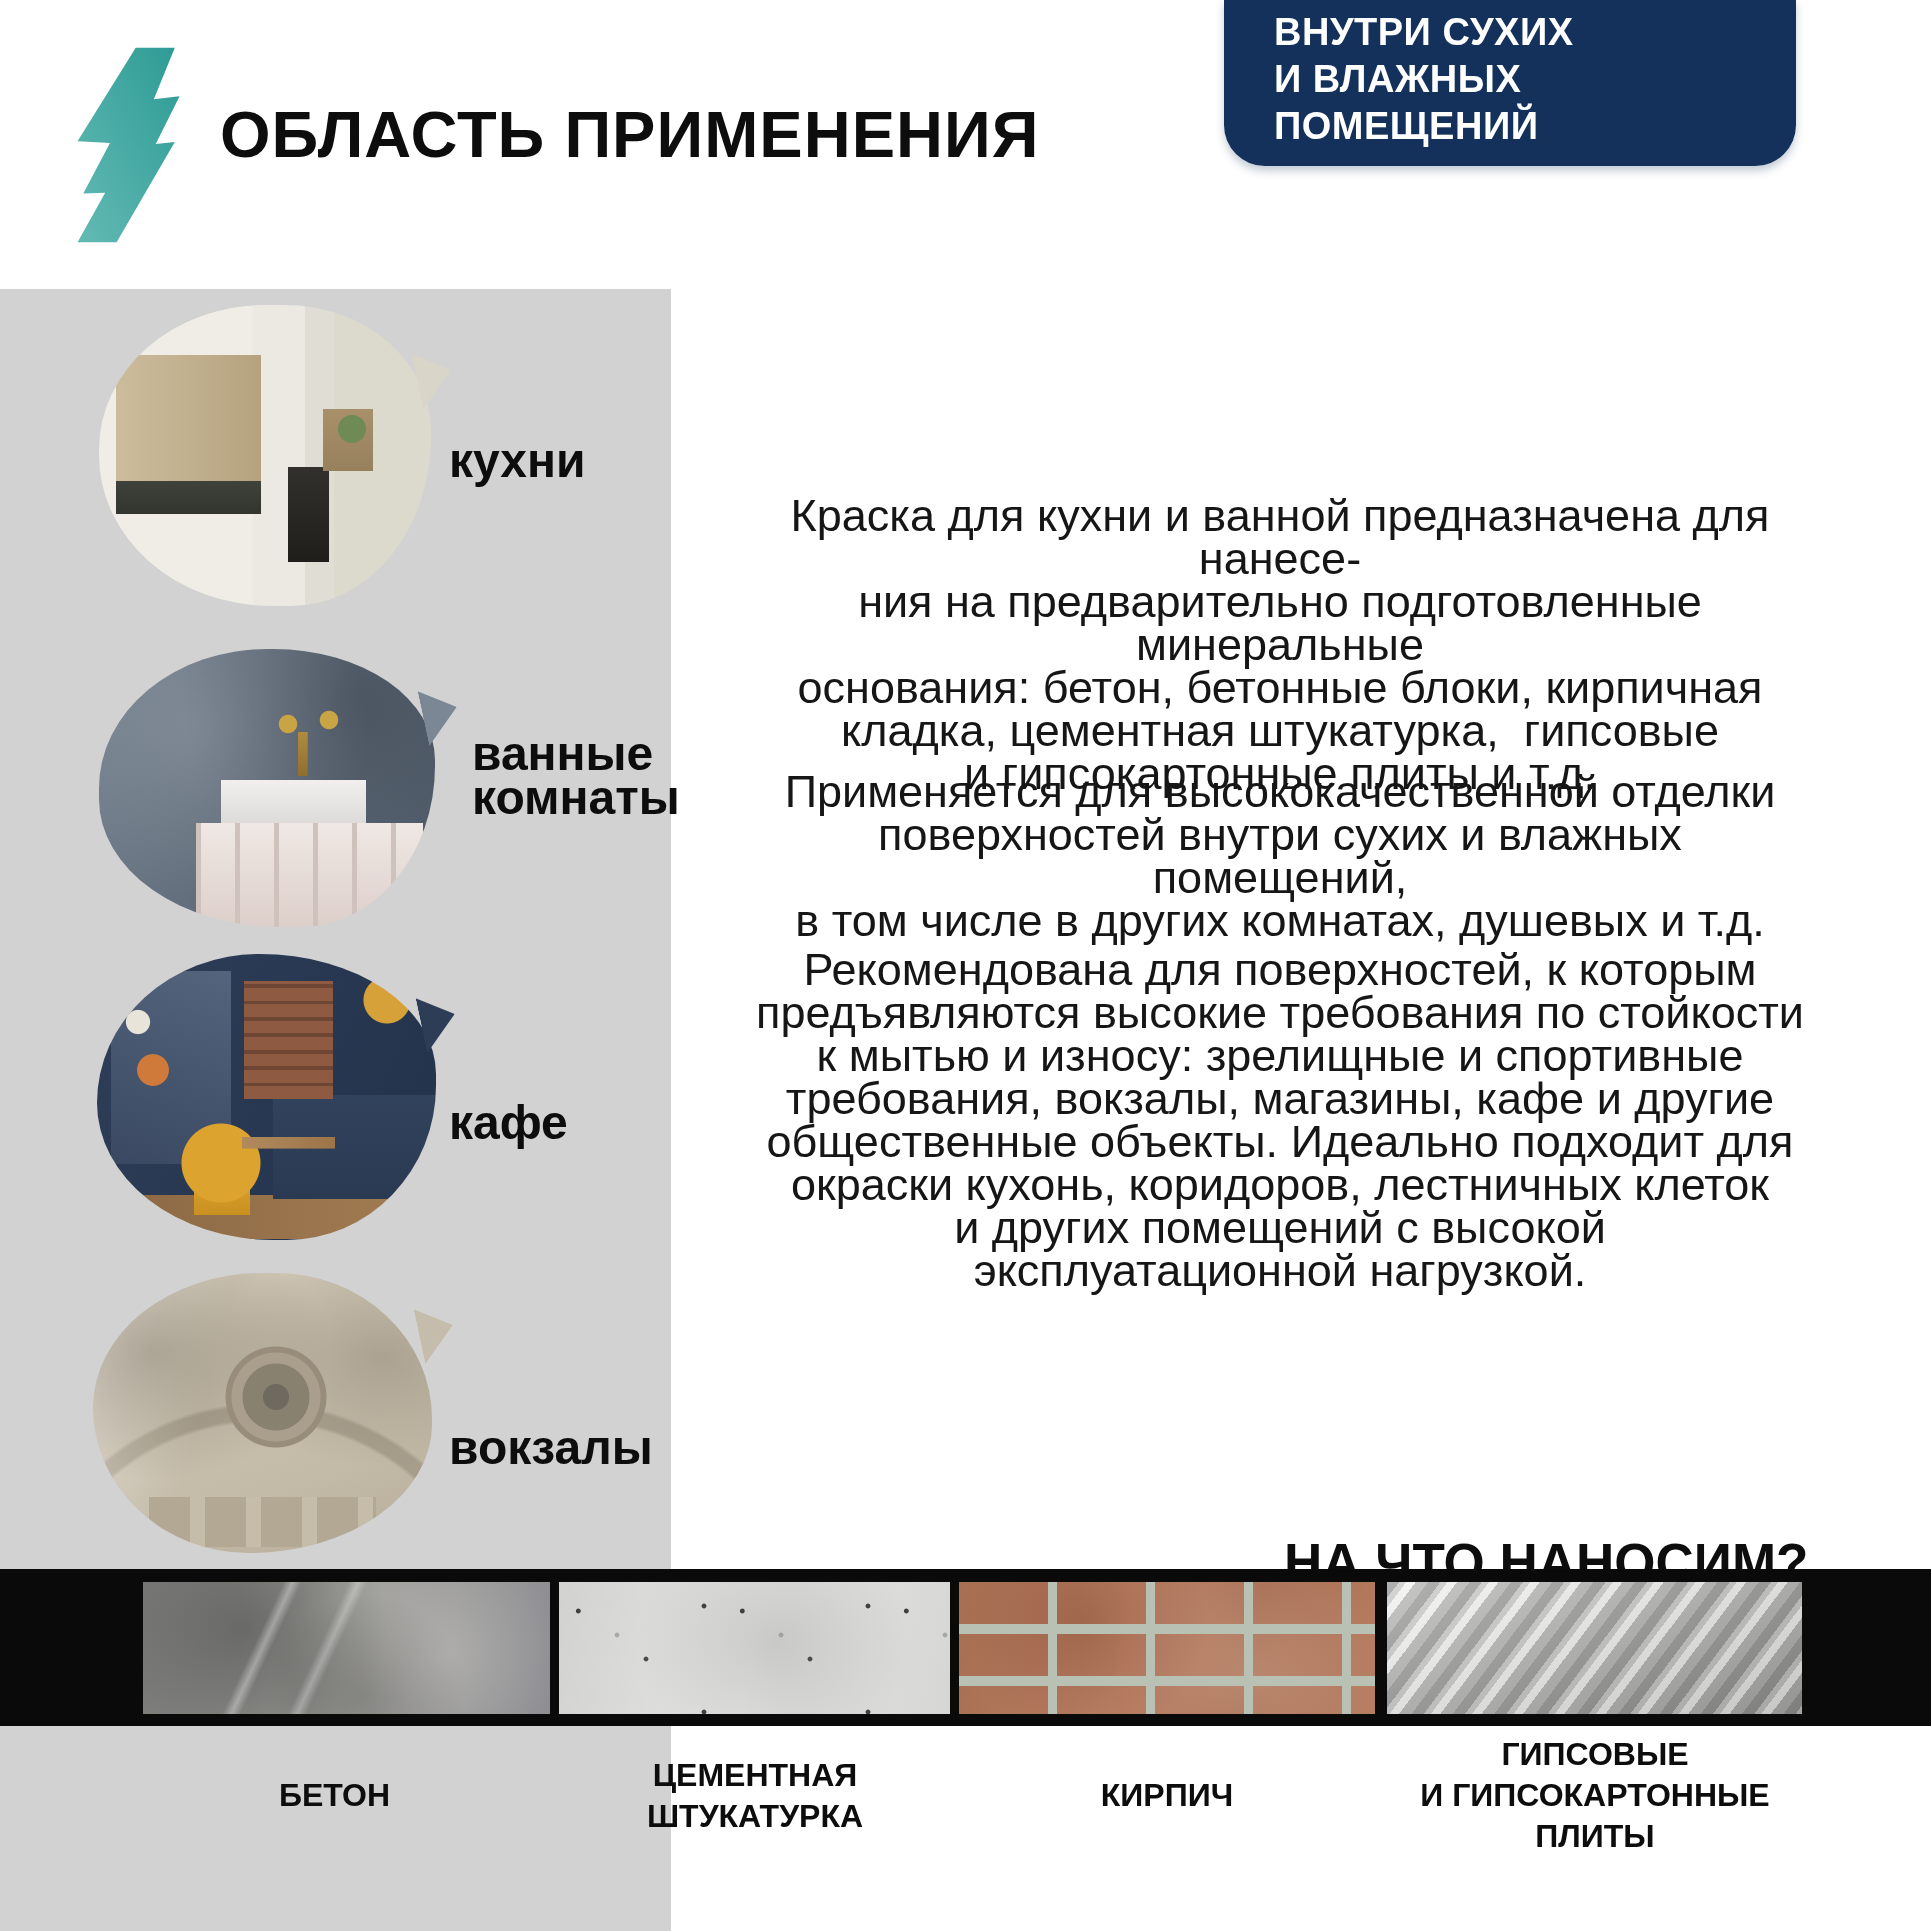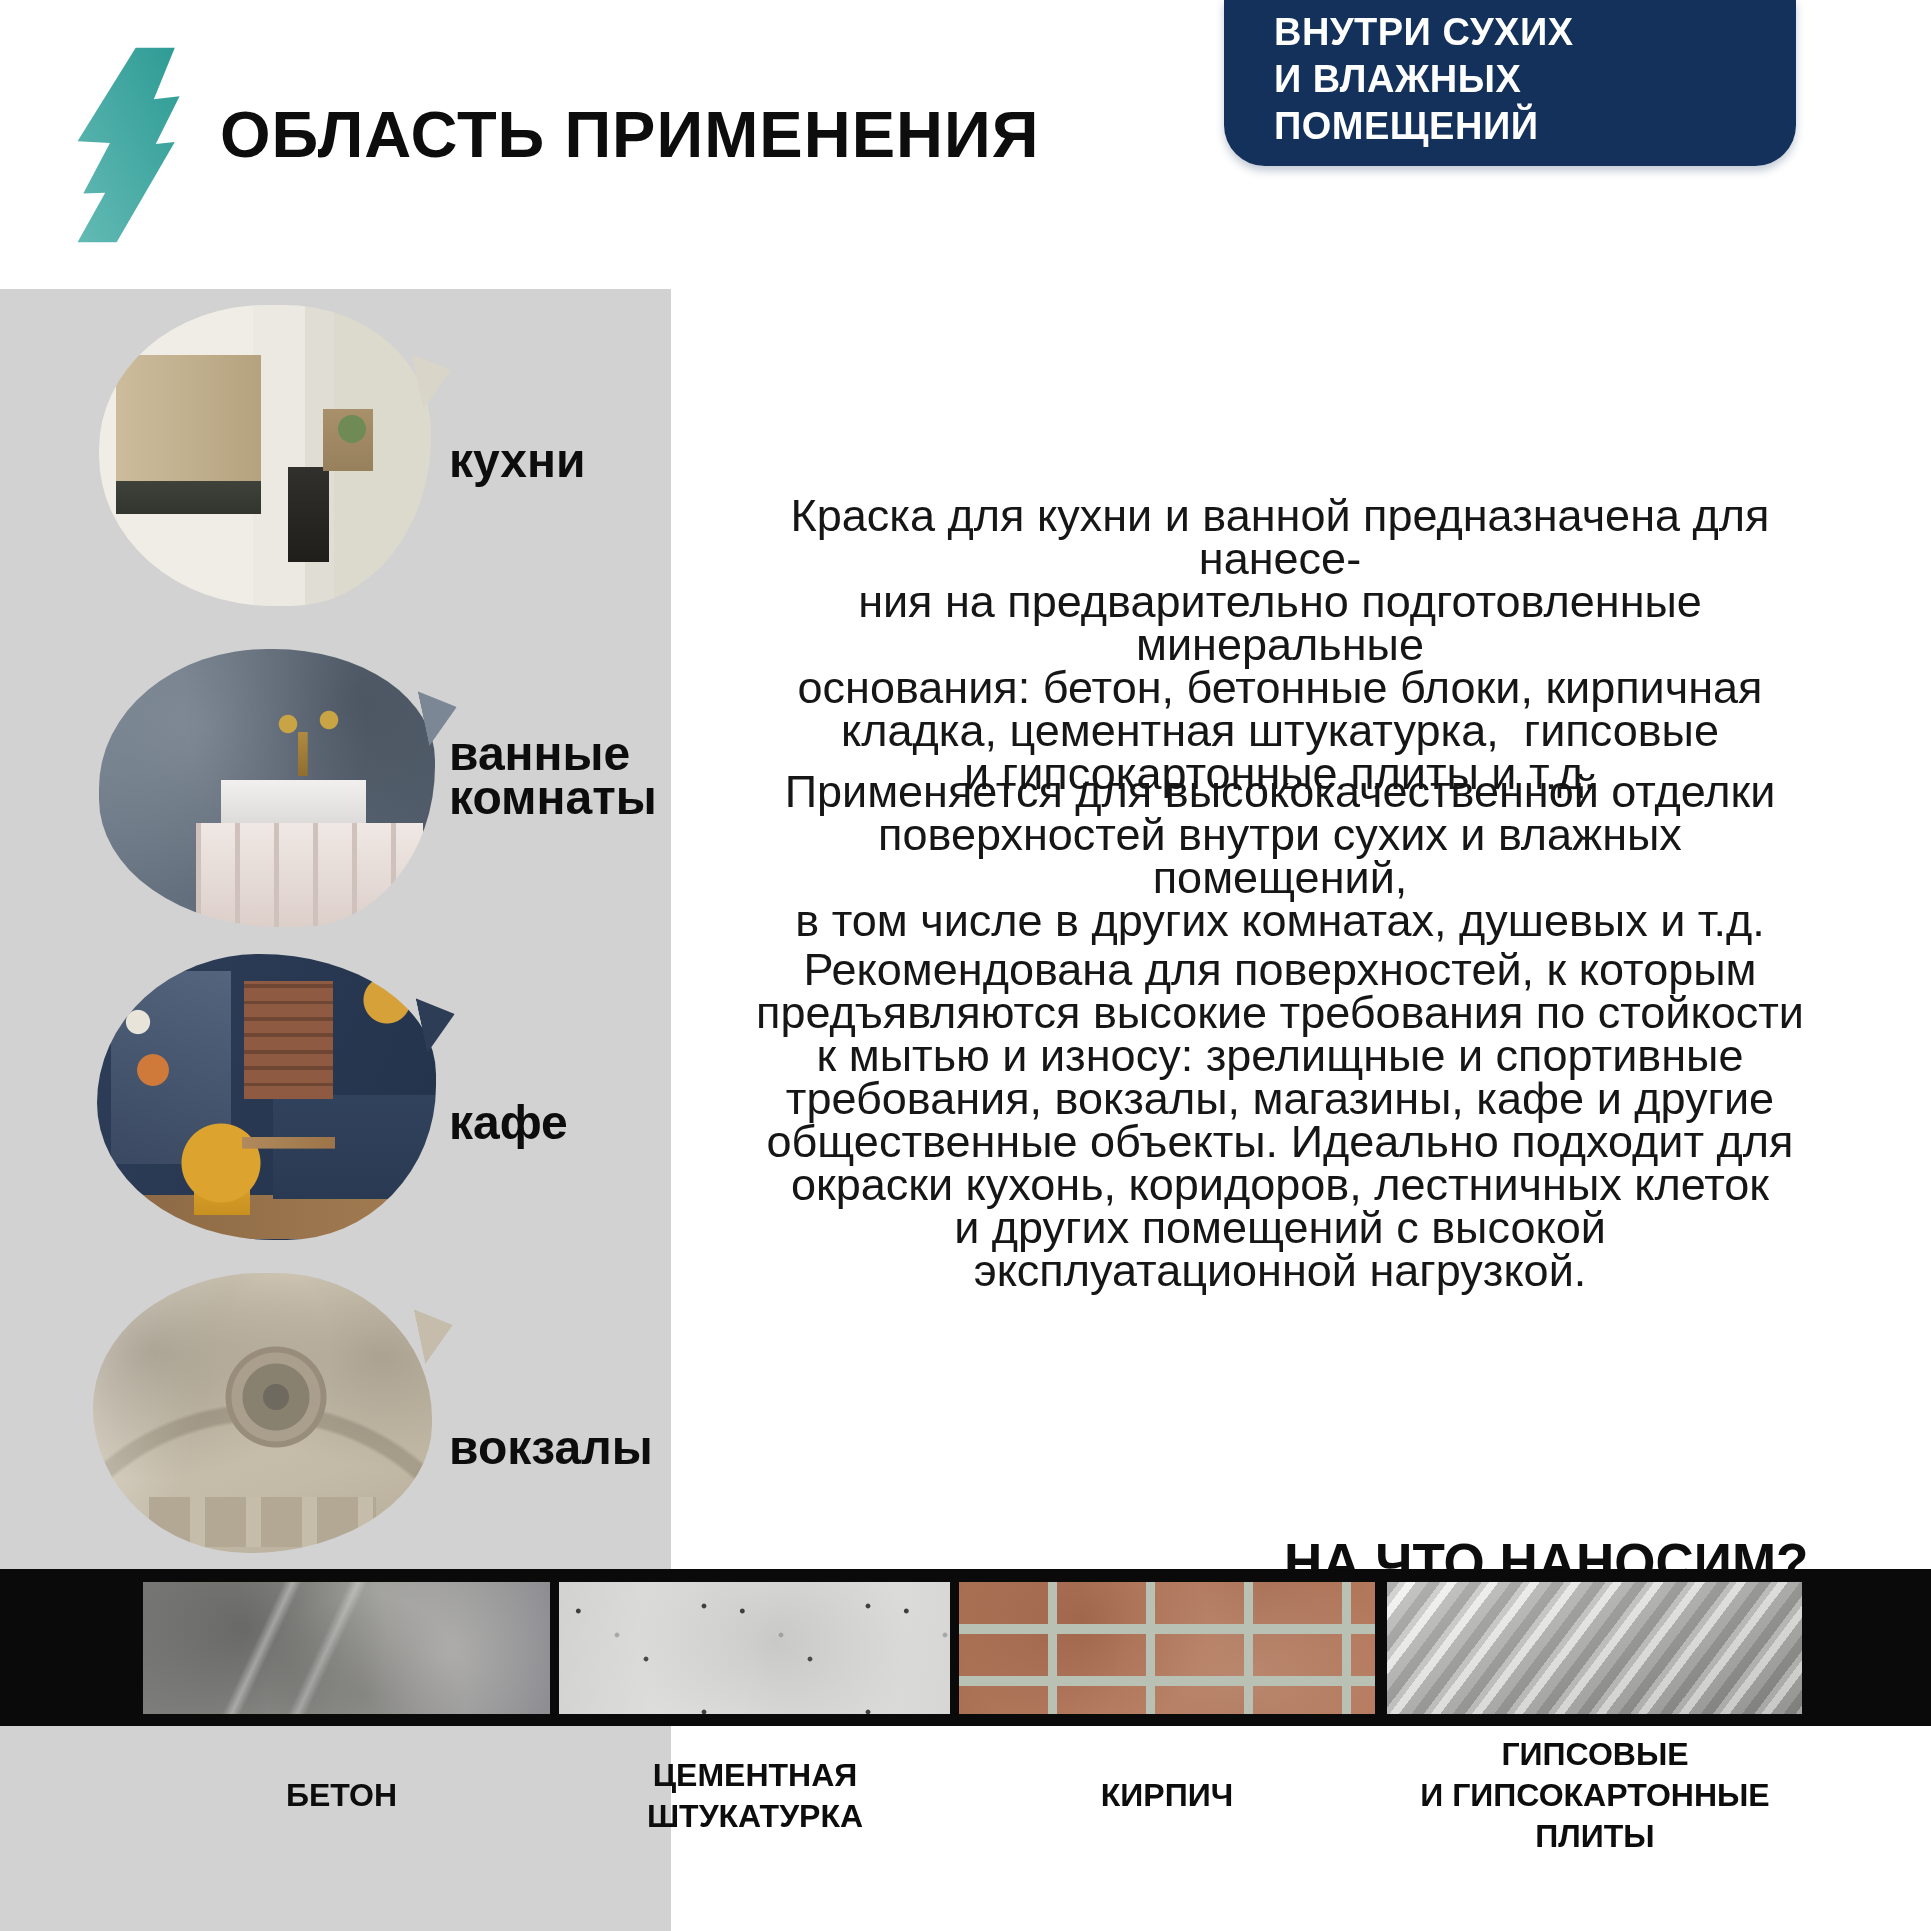--- a/index.html
+++ b/index.html
@@ -102,21 +102,21 @@
   #spike-bathroom{left:423px;top:687px;background:#7b8795;}
   #spike-cafe{left:421px;top:994px;background:#2e3d56;}
   #spike-station{left:419px;top:1305px;background:#c6bcab;}
 
   .app-label{
     position:absolute;left:449px;
     font-size:48px;font-weight:700;line-height:44px;color:#0d0d0d;
     white-space:pre-line;
   }
   #label-kitchens{top:439px;}
-  #label-bathrooms{top:732px;}
+  #label-bathrooms{top:732px;margin-left:23px;}
   #label-cafes{top:1101px;}
   #label-stations{top:1426px;}
 
   
   .rich{
     position:absolute;left:753px;width:1054px;
     font-size:45px;line-height:43px;text-align:center;color:#161616;
     white-space:pre-wrap;
   }
   #paragraph-1{top:494px;}
@@ -171,21 +171,21 @@
     background-image:
       linear-gradient(160deg, rgba(255,255,255,0.22), rgba(0,0,0,0.18)),
       repeating-linear-gradient(127deg, #9a9a98 0 9.7px, #c9c9c7 9.7px 15.4px, #f2f2f0 15.4px 23px, #b5b5b3 23px 33px);
   }
   .surface-label{
     position:absolute;top:1728px;height:135px;
     display:flex;align-items:center;justify-content:center;
     font-size:32px;font-weight:700;line-height:41px;text-align:center;color:#0d0d0d;
     white-space:pre-line;
   }
-  #surface-label-0{left:138px;width:407px;}
+  #surface-label-0{left:131px;width:407px;}
   #surface-label-1{left:540px;width:430px;}
   #surface-label-2{left:959px;width:416px;}
   #surface-label-3{left:1368px;width:454px;}
 </style>
 </head>
 <body>
 
 <svg id="logo-bolt" class="abs" viewBox="0 0 132 215" aria-hidden="true">
   <defs>
     <linearGradient id="boltGrad" x1="0" y1="1" x2="1" y2="0">

